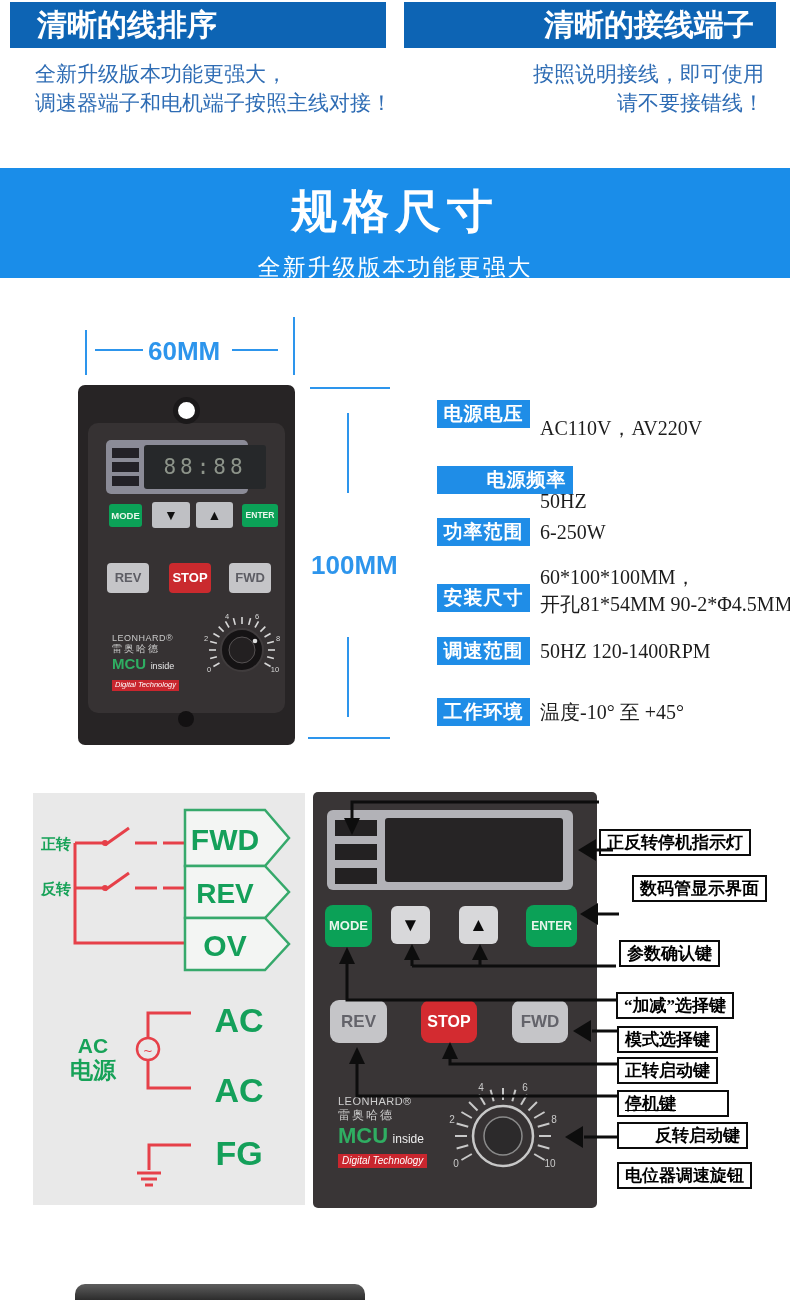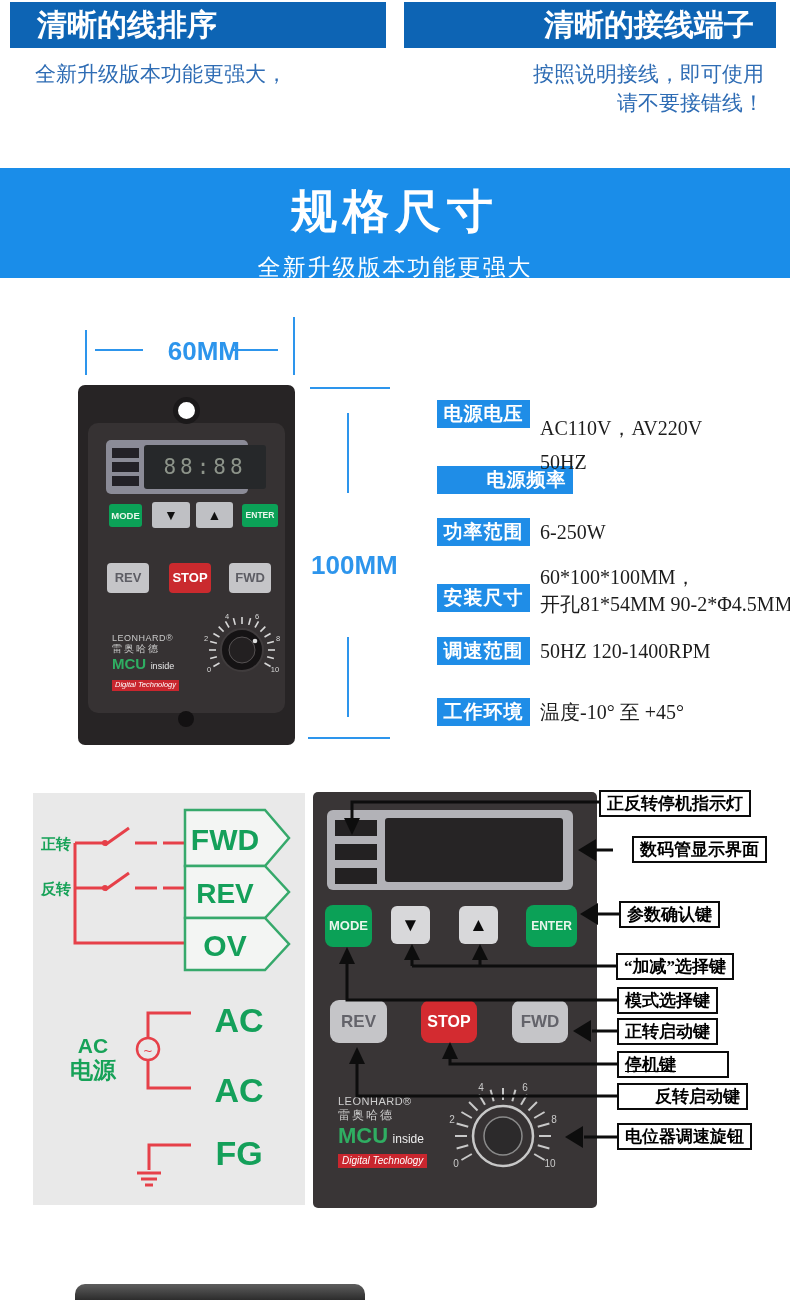--- a/index.html
+++ b/index.html
@@ -95,51 +95,52 @@
          border-radius:9px;font-size:17px;line-height:43px;}
   .c-brand{position:absolute;left:25px;top:303px;line-height:1.2;}
   .c-b1{font-size:11px;color:#cfcfcf;letter-spacing:.5px;}
   .c-b2{font-size:12px;color:#cfcfcf;letter-spacing:2px;}
   .c-mcu{font-size:22px;font-weight:bold;color:#2fae62;}
   .c-inside{font-size:12px;color:#eee;}
   .c-tech{display:inline-block;background:#c9262e;color:#fff;font-size:10px;
           font-style:italic;padding:1px 4px;margin-top:2px;}
   .callout{position:absolute;background:#fff;border:2px solid #0b0b0b;color:#000;
            font-family:"Liberation Serif",serif;font-weight:bold;font-size:17px;
-           line-height:21px;padding:1px 6px;white-space:nowrap;}
+           line-height:21px;padding:1px 6px;white-space:nowrap;margin-top:39px;}
   .overlay{position:absolute;left:0;top:0;pointer-events:none;}
 
   .teaser{position:absolute;left:75px;top:1284px;width:290px;height:16px;
           background:linear-gradient(#5e5e5e,#2c2c2c);border-radius:10px 10px 0 0;}
 </style>
 </head>
 <body>
 
 <div class="page">
 
   <div class="feat-bar left">清晰的线排序</div>
   <div class="feat-bar right">清晰的接线端子</div>
   <div class="feat-para left">
     <div>全新升级版本功能更强大，</div>
+    <div>调速器端子和电机端子按照主线对接！</div>
   </div>
   <div class="feat-para right">
     <div>按照说明接线，即可使用</div>
     <div>请不要接错线！</div>
   </div>
 
   <div class="banner">
     <div class="banner-title">规格尺寸</div>
     <div class="banner-sub">全新升级版本功能更强大</div>
   </div>
 
   <div class="dim" style="left:85px;top:330px;width:2px;height:45px;"></div>
   <div class="dim" style="left:293px;top:317px;width:2px;height:58px;"></div>
   <div class="dim" style="left:95px;top:349px;width:48px;height:2px;"></div>
   <div class="dim" style="left:232px;top:349px;width:46px;height:2px;"></div>
-  <div class="dim-label" style="left:148px;top:336px;width:92px;text-align:right;">60MM</div>
+  <div class="dim-label" style="left:148px;top:336px;width:92px;text-align:left;">60MM</div>
 
   <div class="dim" style="left:310px;top:387px;width:80px;height:2px;"></div>
   <div class="dim" style="left:347px;top:413px;width:2px;height:80px;"></div>
   <div class="dim-label" style="left:311px;top:550px;">100MM</div>
   <div class="dim" style="left:347px;top:637px;width:2px;height:80px;"></div>
   <div class="dim" style="left:308px;top:737px;width:82px;height:2px;"></div>
 
   <div class="device">
     <div class="device-face"></div>
     <div class="hole-top"></div>
@@ -190,21 +191,21 @@
         <line x1="68" y1="42" x2="75" y2="42" stroke="#d8d8d8" stroke-width="1.6"></line>
         <line x1="67.11407148351577" y1="48.72929517266554" x2="73.87555226753926" y2="50.54102848838318" stroke="#d8d8d8" stroke-width="1.6"></line>
         <line x1="64.51666049839541" y1="55" x2="70.57883832488648" y2="58.5" stroke="#d8d8d8" stroke-width="1.6"></line>
       </svg>
     <div class="hole-bottom"></div>
   </div>
 
   <div class="spec-label" style="top:400px;">电源电压</div>
   <div class="spec-value" style="top:415px;">AC110V，AV220V</div>
   <div class="spec-label" style="top:466px;padding-left:43px;">电源频率</div>
-  <div class="spec-value" style="top:449px;">50HZ</div>
+  <div class="spec-value" style="top:488px;">50HZ</div>
   <div class="spec-label" style="top:518px;">功率范围</div>
   <div class="spec-value" style="top:519px;">6-250W</div>
   <div class="spec-label" style="top:584px;">安装尺寸</div>
   <div class="spec-value" style="top:564px;">
     <div>60*100*100MM，</div>
     <div>开孔81*54MM 90-2*Φ4.5MM</div>
   </div>
   <div class="spec-label" style="top:637px;">调速范围</div>
   <div class="spec-value" style="top:638px;">50HZ 120-1400RPM</div>
   <div class="spec-label" style="top:698px;">工作环境</div>

